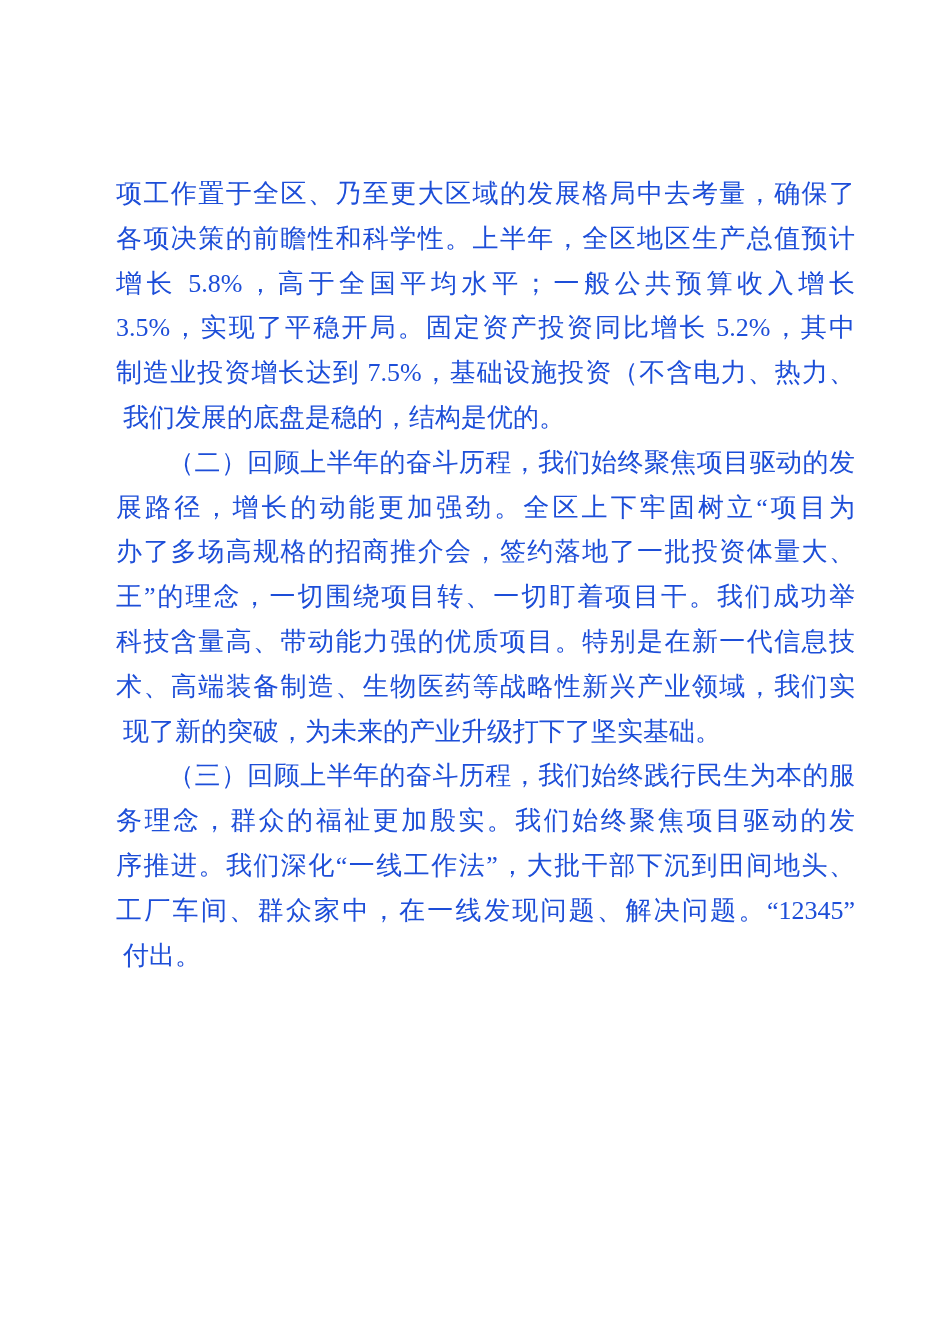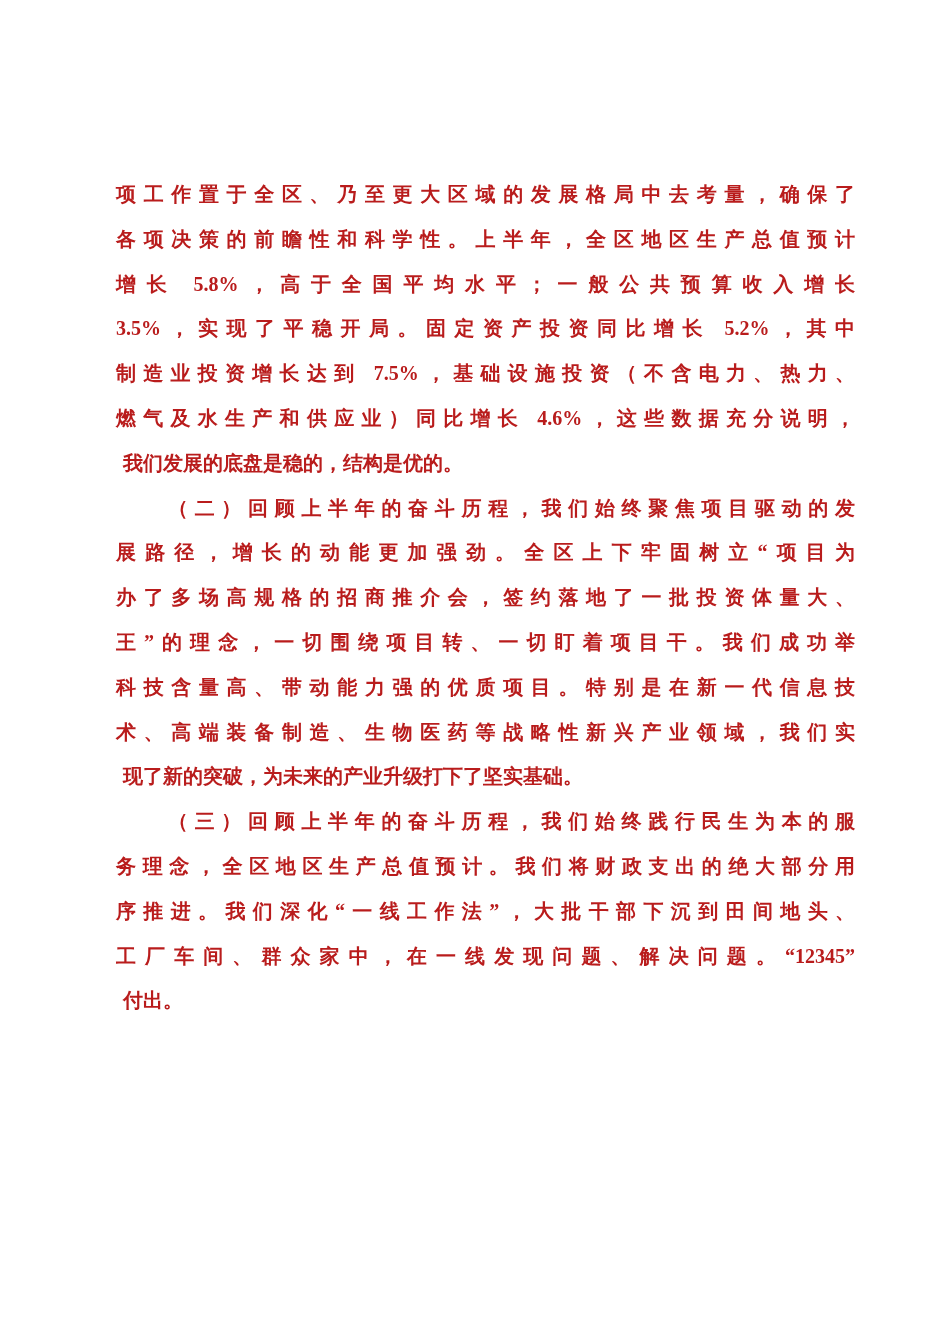--- a/index.html
+++ b/index.html
@@ -23,27 +23,27 @@
     position: absolute;
     left: 116px;
     top: 172px;
     width: 739px;
   }
   .para {
     margin: 0;
     padding: 0;
   }
   .line {
-    font-size: 20px;
+    font-size: 26px;
     line-height: 44.8px;
-    color: #b91c1c;
+    color: #1d4ed8;
     text-align: justify;
     text-align-last: justify;
     text-justify: inter-character;
-    font-weight: 700;
+    font-weight: 400;
   }
   
   .line.end {
     text-align: left;
     text-align-last: left;
     margin-left: 7px;
   }
   
   .line.ind {
     text-indent: 52px;
@@ -54,36 +54,35 @@
 
 <div class="page">
   <div class="text-block">
 
     <div class="para">
       <div class="line">项工作置于全区、乃至更大区域的发展格局中去考量，确保了</div>
       <div class="line">各项决策的前瞻性和科学性。上半年，全区地区生产总值预计</div>
       <div class="line">增长 5.8%，高于全国平均水平；一般公共预算收入增长</div>
       <div class="line">3.5%，实现了平稳开局。固定资产投资同比增长 5.2%，其中</div>
       <div class="line">制造业投资增长达到 7.5%，基础设施投资（不含电力、热力、</div>
-      <div class="line">燃气及水生产和供应业）同比增长 4.6%，这些数据充分说明，</div>
       <div class="line end">我们发展的底盘是稳的，结构是优的。</div>
     </div>
 
     <div class="para">
       <div class="line ind">（二）回顾上半年的奋斗历程，我们始终聚焦项目驱动的发</div>
       <div class="line">展路径，增长的动能更加强劲。全区上下牢固树立“项目为</div>
       <div class="line">办了多场高规格的招商推介会，签约落地了一批投资体量大、</div>
       <div class="line">王”的理念，一切围绕项目转、一切盯着项目干。我们成功举</div>
       <div class="line">科技含量高、带动能力强的优质项目。特别是在新一代信息技</div>
       <div class="line">术、高端装备制造、生物医药等战略性新兴产业领域，我们实</div>
       <div class="line end">现了新的突破，为未来的产业升级打下了坚实基础。</div>
     </div>
 
     <div class="para">
       <div class="line ind">（三）回顾上半年的奋斗历程，我们始终践行民生为本的服</div>
-      <div class="line">务理念，全区地区生产总值预计。我们将财政支出的绝大部分用</div>
+      <div class="line">务理念，群众的福祉更加殷实。我们始终聚焦项目驱动的发</div>
       <div class="line">序推进。我们深化“一线工作法”，大批干部下沉到田间地头、</div>
       <div class="line">工厂车间、群众家中，在一线发现问题、解决问题。“12345”</div>
       <div class="line end">付出。</div>
     </div>
 
   </div>
 </div>
 
 </body></html>

